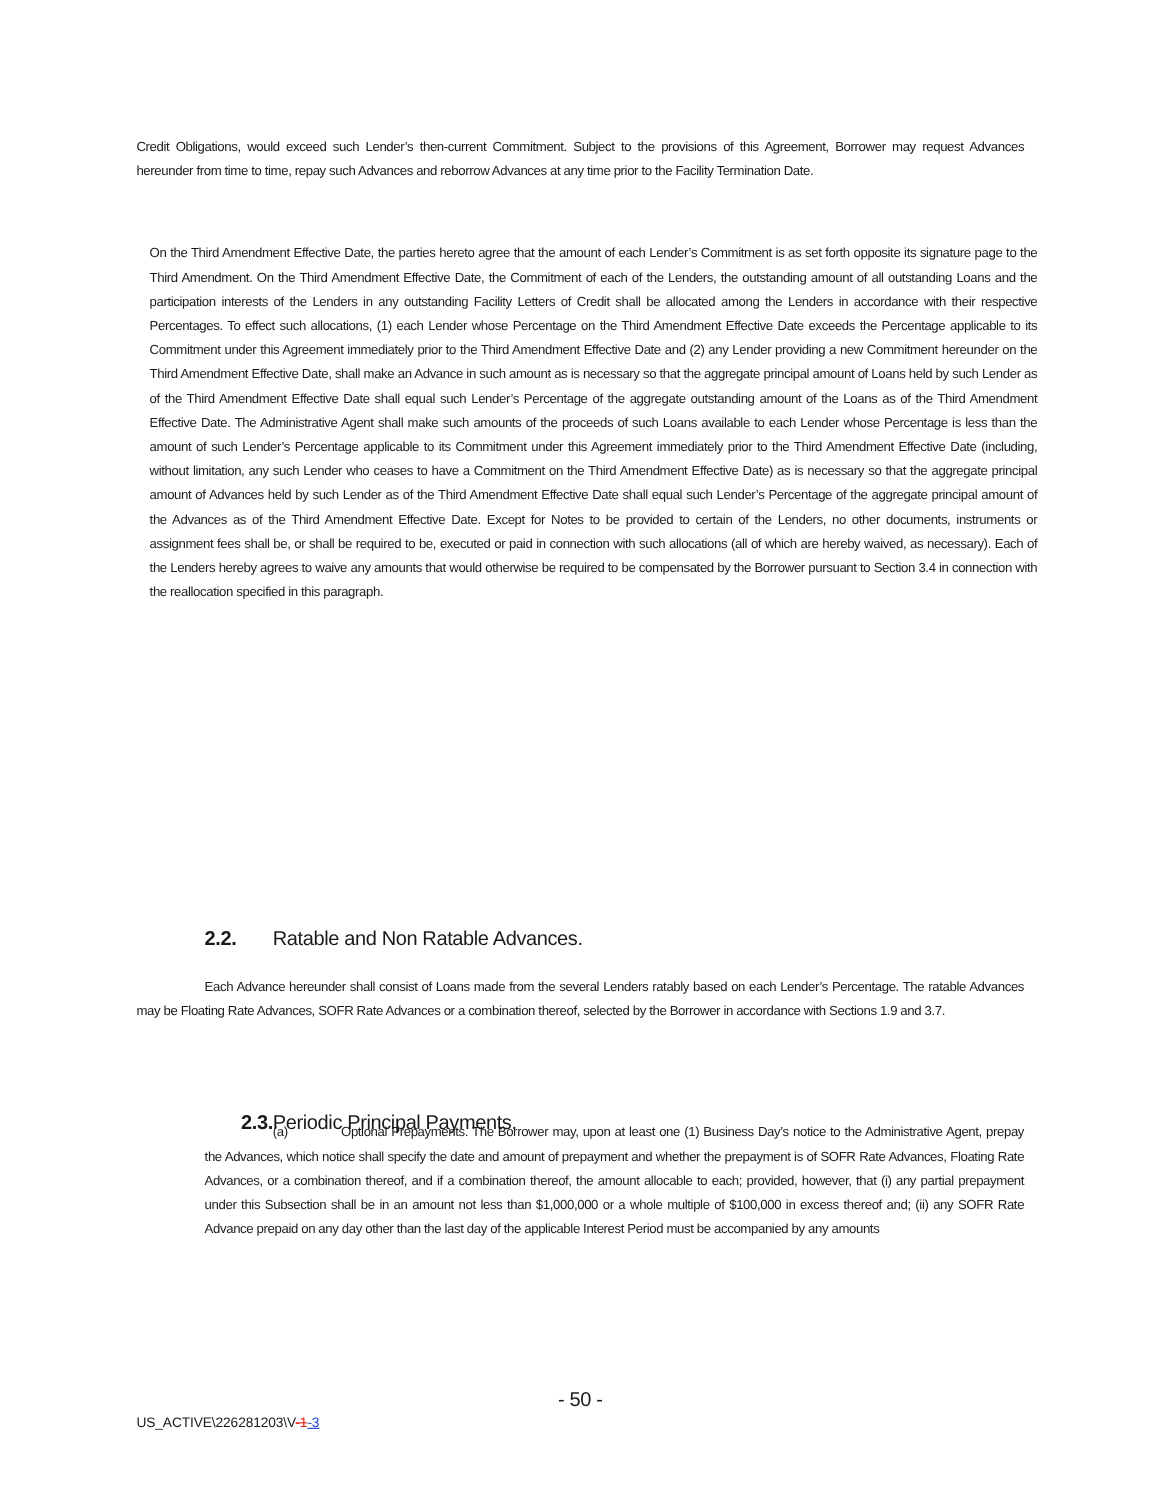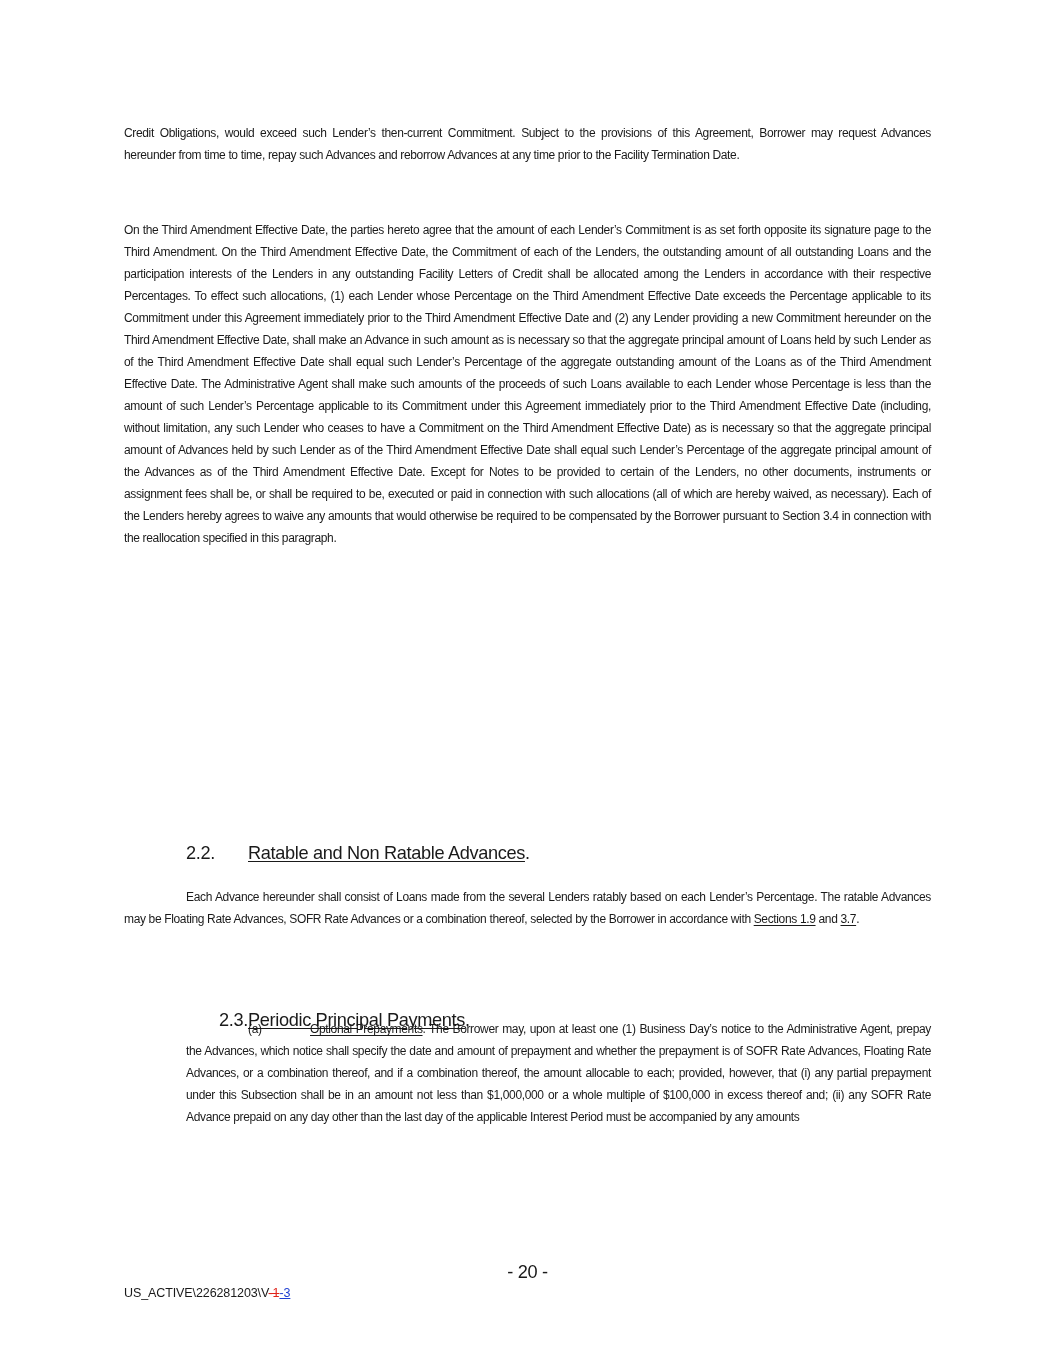--- a/index.html
+++ b/index.html
@@ -23,31 +23,31 @@
     }
     .para {
       font-size: 12px;
       line-height: 22px;
       text-align: justify;
       margin: 0;
       letter-spacing: -0.35px;
       word-spacing: 0px;
     }
     .p1 { position: absolute; top: 0; left: 0; width: 807px; }
-    .p2 { position: absolute; top: 97px; left: 0; width: 807px; }
+    .p2 { position: absolute; top: 97px; left: 12px; width: 807px; }
     .heading {
       position: absolute;
       left: 62px;
       font-size: 18.2px;
       line-height: 25px;
       letter-spacing: -0.35px;
       white-space: nowrap;
     }
-    .heading .num { display: inline-block; width: 62px; }
-    .u { text-decoration: underline; text-underline-offset: 2px; }
+    .heading .num { display: inline-block; width: 62px; font-weight: bold; }
+    .u { text-underline-offset: 2px; }
     .h22 { top: 719px; }
     .p3 { position: absolute; top: 764px; left: 0; width: 807px; text-indent: 62px; }
     .h23 { top: 886px; text-align: right; }
     .p4 {
       position: absolute;
       top: 896px;
       left: 62px;
       width: 745px;
     }
     .p4 .lead { display: inline-block; width: 62px; margin-left: 62px; }
@@ -87,15 +87,15 @@
   <p class="para p3"><span>Each Advance hereunder shall consist of Loans made from the several Lenders ratably based on each Lender’s Percentage.  The ratable Advances may be Floating Rate Advances, SOFR Rate Advances or a combination thereof, selected by the Borrower in accordance with </span><span class="u">Sections 1.9</span><span> and </span><span class="u">3.7</span><span>.</span></p>
 
   <div class="heading h23">
     <span class="num">2.3.</span><span class="u">Periodic Principal Payments</span><span>.</span>
   </div>
 
   <p class="para p4"><span class="lead">(a)</span><span class="u">Optional Prepayments</span><span>.</span><span>  The Borrower may, upon at least one (1) Business Day’s notice to the Administrative Agent, prepay the Advances, which notice shall specify the date and amount of prepayment and whether the prepayment is of SOFR Rate Advances, Floating Rate Advances, or a combination thereof, and if a combination thereof, the amount allocable to each; provided, however, that (i) any partial prepayment under this Subsection shall be in an amount not less than $1,000,000 or a whole multiple of $100,000 in excess thereof and; (ii) any SOFR Rate Advance prepaid on any day other than the last day of the applicable Interest Period must be accompanied by any amounts</span></p>
 
 </div>
 
-<div class="page-number">- 20 -</div>
+<div class="page-number">- 50 -</div>
 
 <div class="doc-id"><span>US_ACTIVE\226281203\V</span><span class="del">-1</span><span class="ins">-3</span></div>
 
 </body></html>

